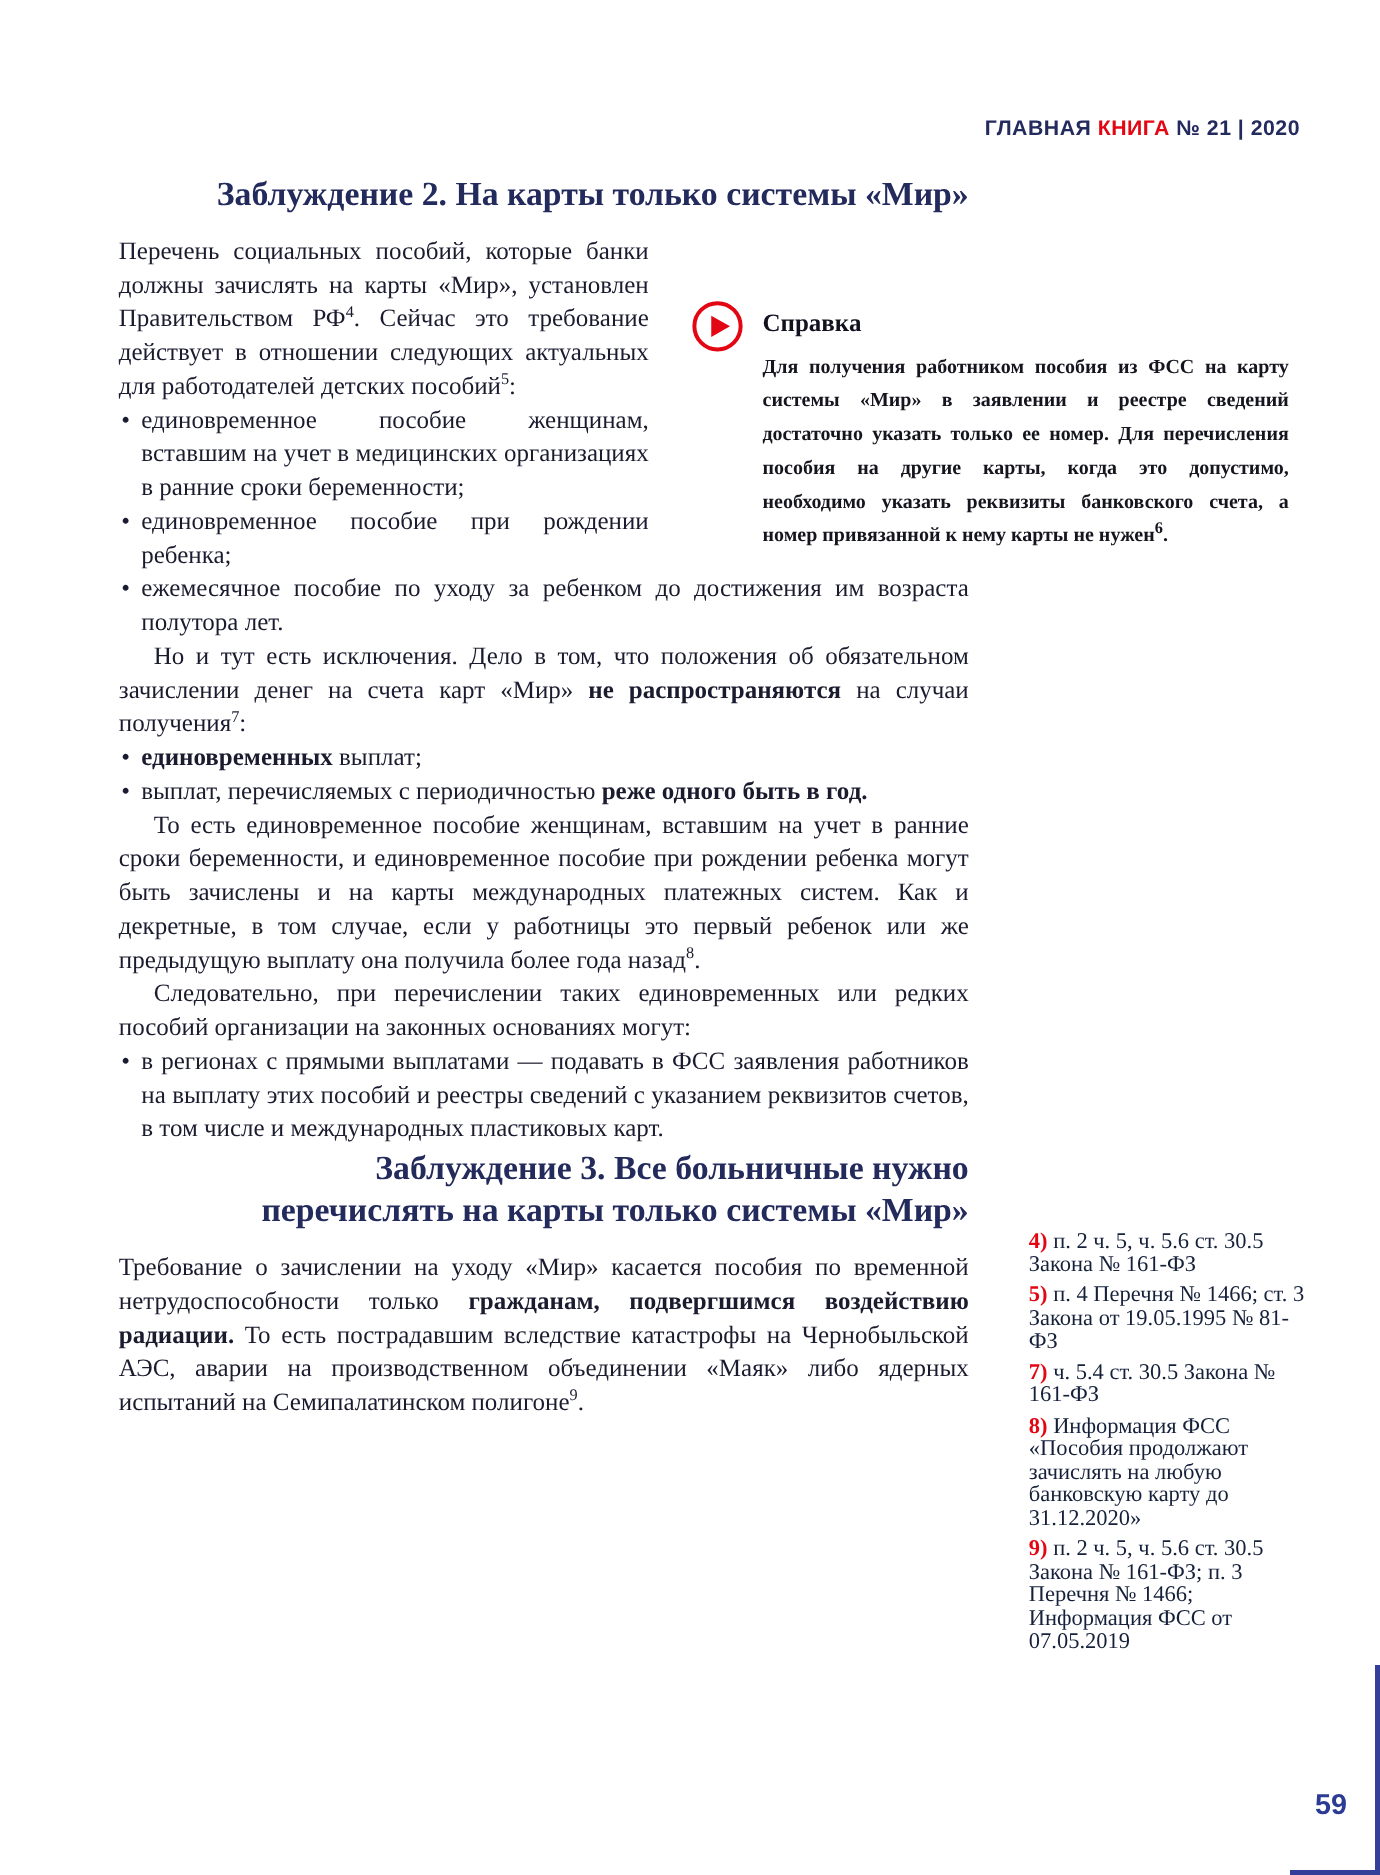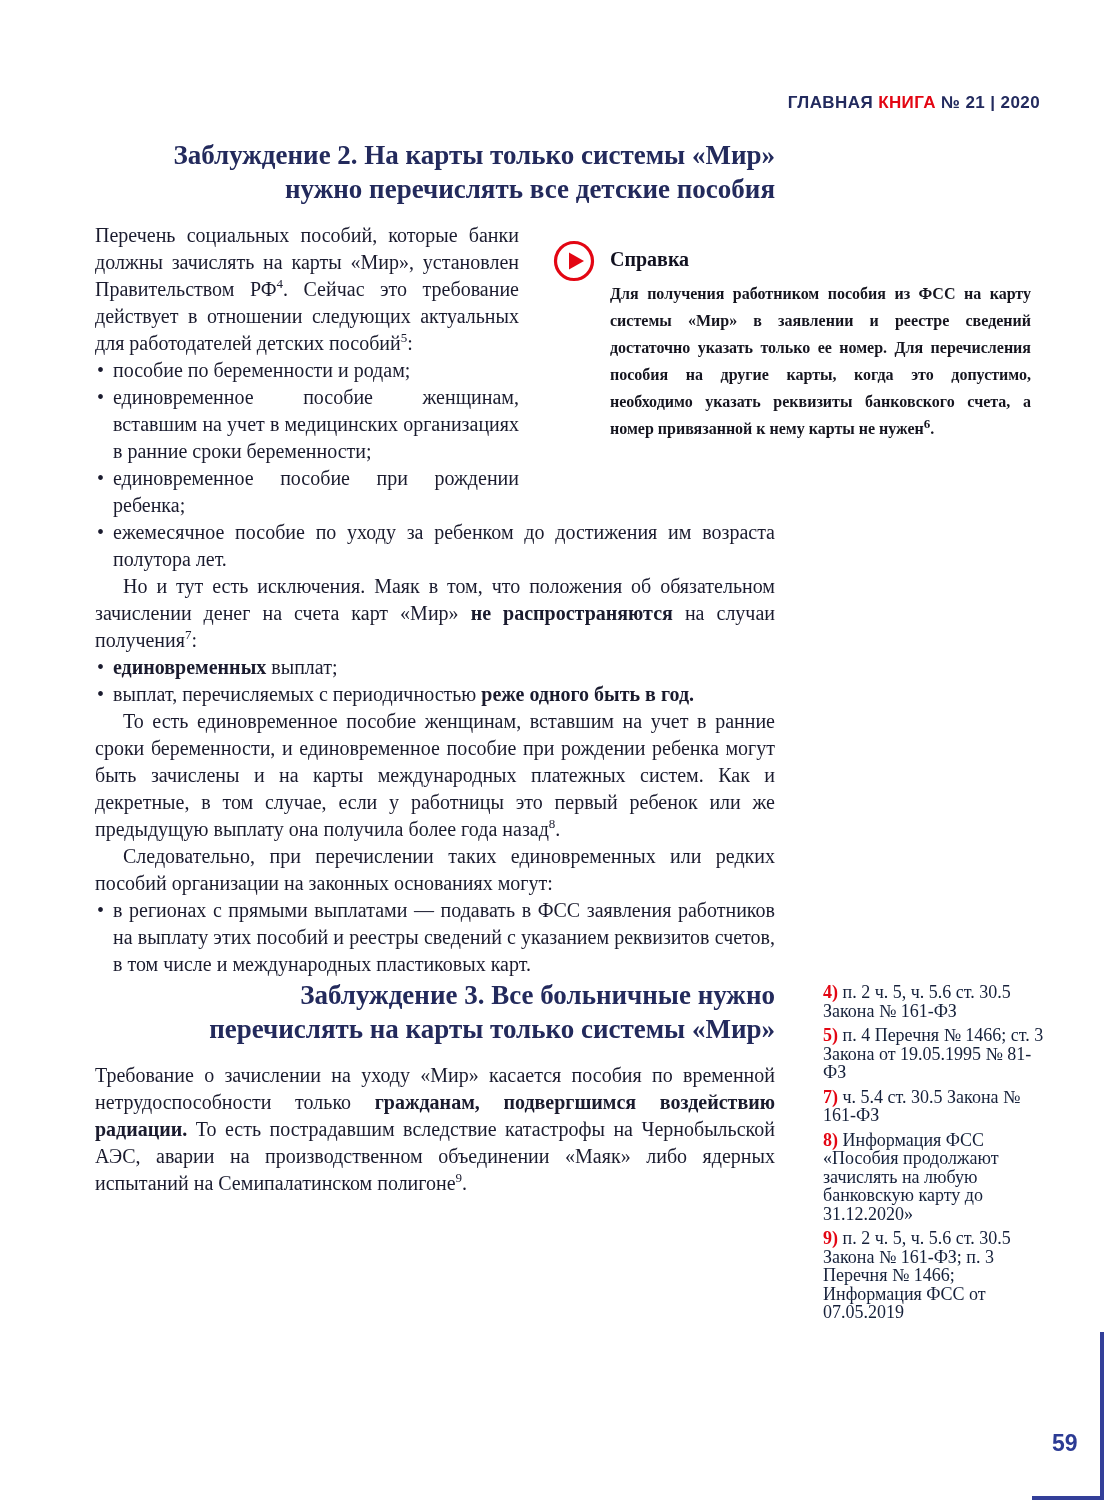--- a/index.html
+++ b/index.html
@@ -82,33 +82,31 @@
   <div class="mag-header">
     <span>ГЛАВНАЯ</span>
     <span class="accent">КНИГА</span>
     <span>№ 21 | 2020</span>
   </div>
 
   <div class="main-col">
 
     <h1 class="sec-title">
       <span>Заблуждение 2. На карты только системы «Мир»</span>
-      <span>нужно перечислять все детские пособия</span>
     </h1>
 
     <div class="sidebar-spacer"></div>
 
     <p class="para"><span>Перечень социальных пособий, которые банки должны зачислять на карты «Мир», установлен Правительством РФ</span><sup>4</sup><span>. Сейчас это требование действует в отношении следующих актуальных для работодателей детских пособий</span><sup>5</sup><span>:</span></p>
 
-    <p class="bullet"><span>пособие по беременности и родам;</span></p>
     <p class="bullet"><span>единовременное пособие женщинам, вставшим на учет в медицинских организациях в ранние сроки беременности;</span></p>
     <p class="bullet"><span>единовременное пособие при рождении ребенка;</span></p>
     <p class="bullet"><span>ежемесячное пособие по уходу за ребенком до достижения им возраста полутора лет.</span></p>
 
-    <p class="para indent"><span>Но и тут есть исключения. Маяк в том, что положения об обязательном зачислении денег на счета карт «Мир» </span><b>не распространяются</b><span> на случаи получения</span><sup>7</sup><span>:</span></p>
+    <p class="para indent"><span>Но и тут есть исключения. Дело в том, что положения об обязательном зачислении денег на счета карт «Мир» </span><b>не распространяются</b><span> на случаи получения</span><sup>7</sup><span>:</span></p>
 
     <p class="bullet"><b>единовременных</b><span> выплат;</span></p>
     <p class="bullet"><span>выплат, перечисляемых с периодичностью </span><b>реже одного быть в год.</b></p>
 
     <p class="para indent"><span>То есть единовременное пособие женщинам, вставшим на учет в ранние сроки беременности, и единовременное пособие при рождении ребенка могут быть зачислены и на карты международных платежных систем. Как и декретные, в том случае, если у работницы это первый ребенок или же предыдущую выплату она получила более года назад</span><sup>8</sup><span>.</span></p>
 
     <p class="para indent"><span>Следовательно, при перечислении таких единовременных или редких пособий организации на законных основаниях могут:</span></p>
 
     <p class="bullet"><span>в регионах с прямыми выплатами — подавать в ФСС заявления работников на выплату этих пособий и реестры сведений с указанием реквизитов счетов, в том числе и международных пластиковых карт.</span></p>
 

